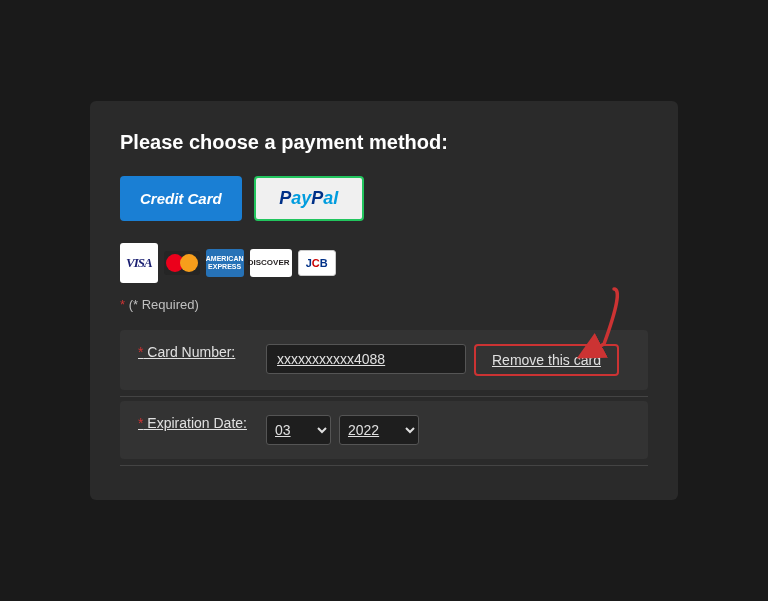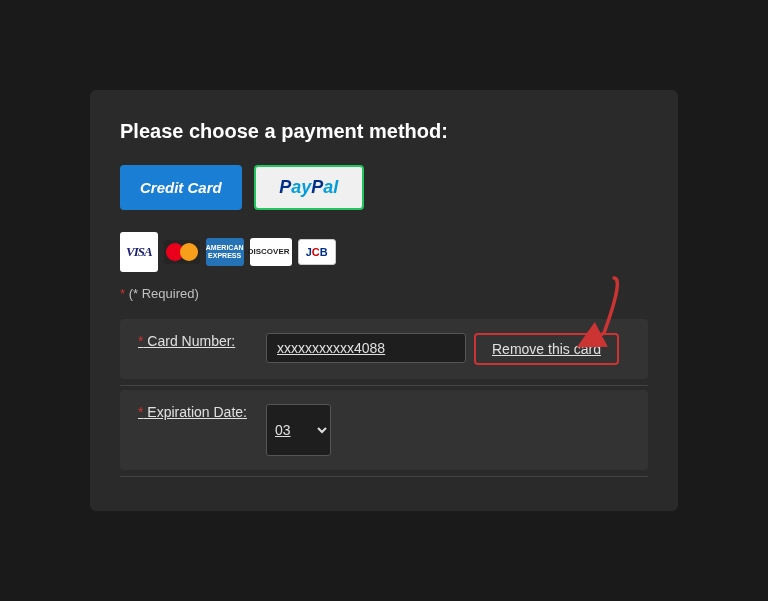--- a/index.html
+++ b/index.html
@@ -180,21 +180,21 @@
     .expiry-row {
       display: flex;
       align-items: center;
       gap: 8px;
     }
     .expiry-select {
       background: #1e1e1e;
       border: 1px solid #555;
       border-radius: 3px;
       color: #e0e0e0;
-      padding: 16px 4px;
+      padding: 5px 4px;
       font-size: 14px;
       width: 65px;
     }
     .security-input {
       background: #ffffff;
       border: 1px solid #aaa;
       border-radius: 3px;
       color: #333;
       padding: 6px 10px;
       font-size: 14px;
@@ -296,20 +296,26 @@
           <option value="04">04</option>
           <option value="05">05</option>
           <option value="06">06</option>
           <option value="07">07</option>
           <option value="08">08</option>
           <option value="09">09</option>
           <option value="10">10</option>
           <option value="11">11</option>
           <option value="12">12</option>
         </select>
+        <select class="expiry-select" style="width:80px;">
+          <option value="2022" selected="">2022</option>
+          <option value="2023">2023</option>
+          <option value="2024">2024</option>
+          <option value="2025">2025</option>
+        </select>
       </div>
     </div>
   </div>
 
   <div class="divider"></div>
 
 
 </div>
 
 </body></html>

